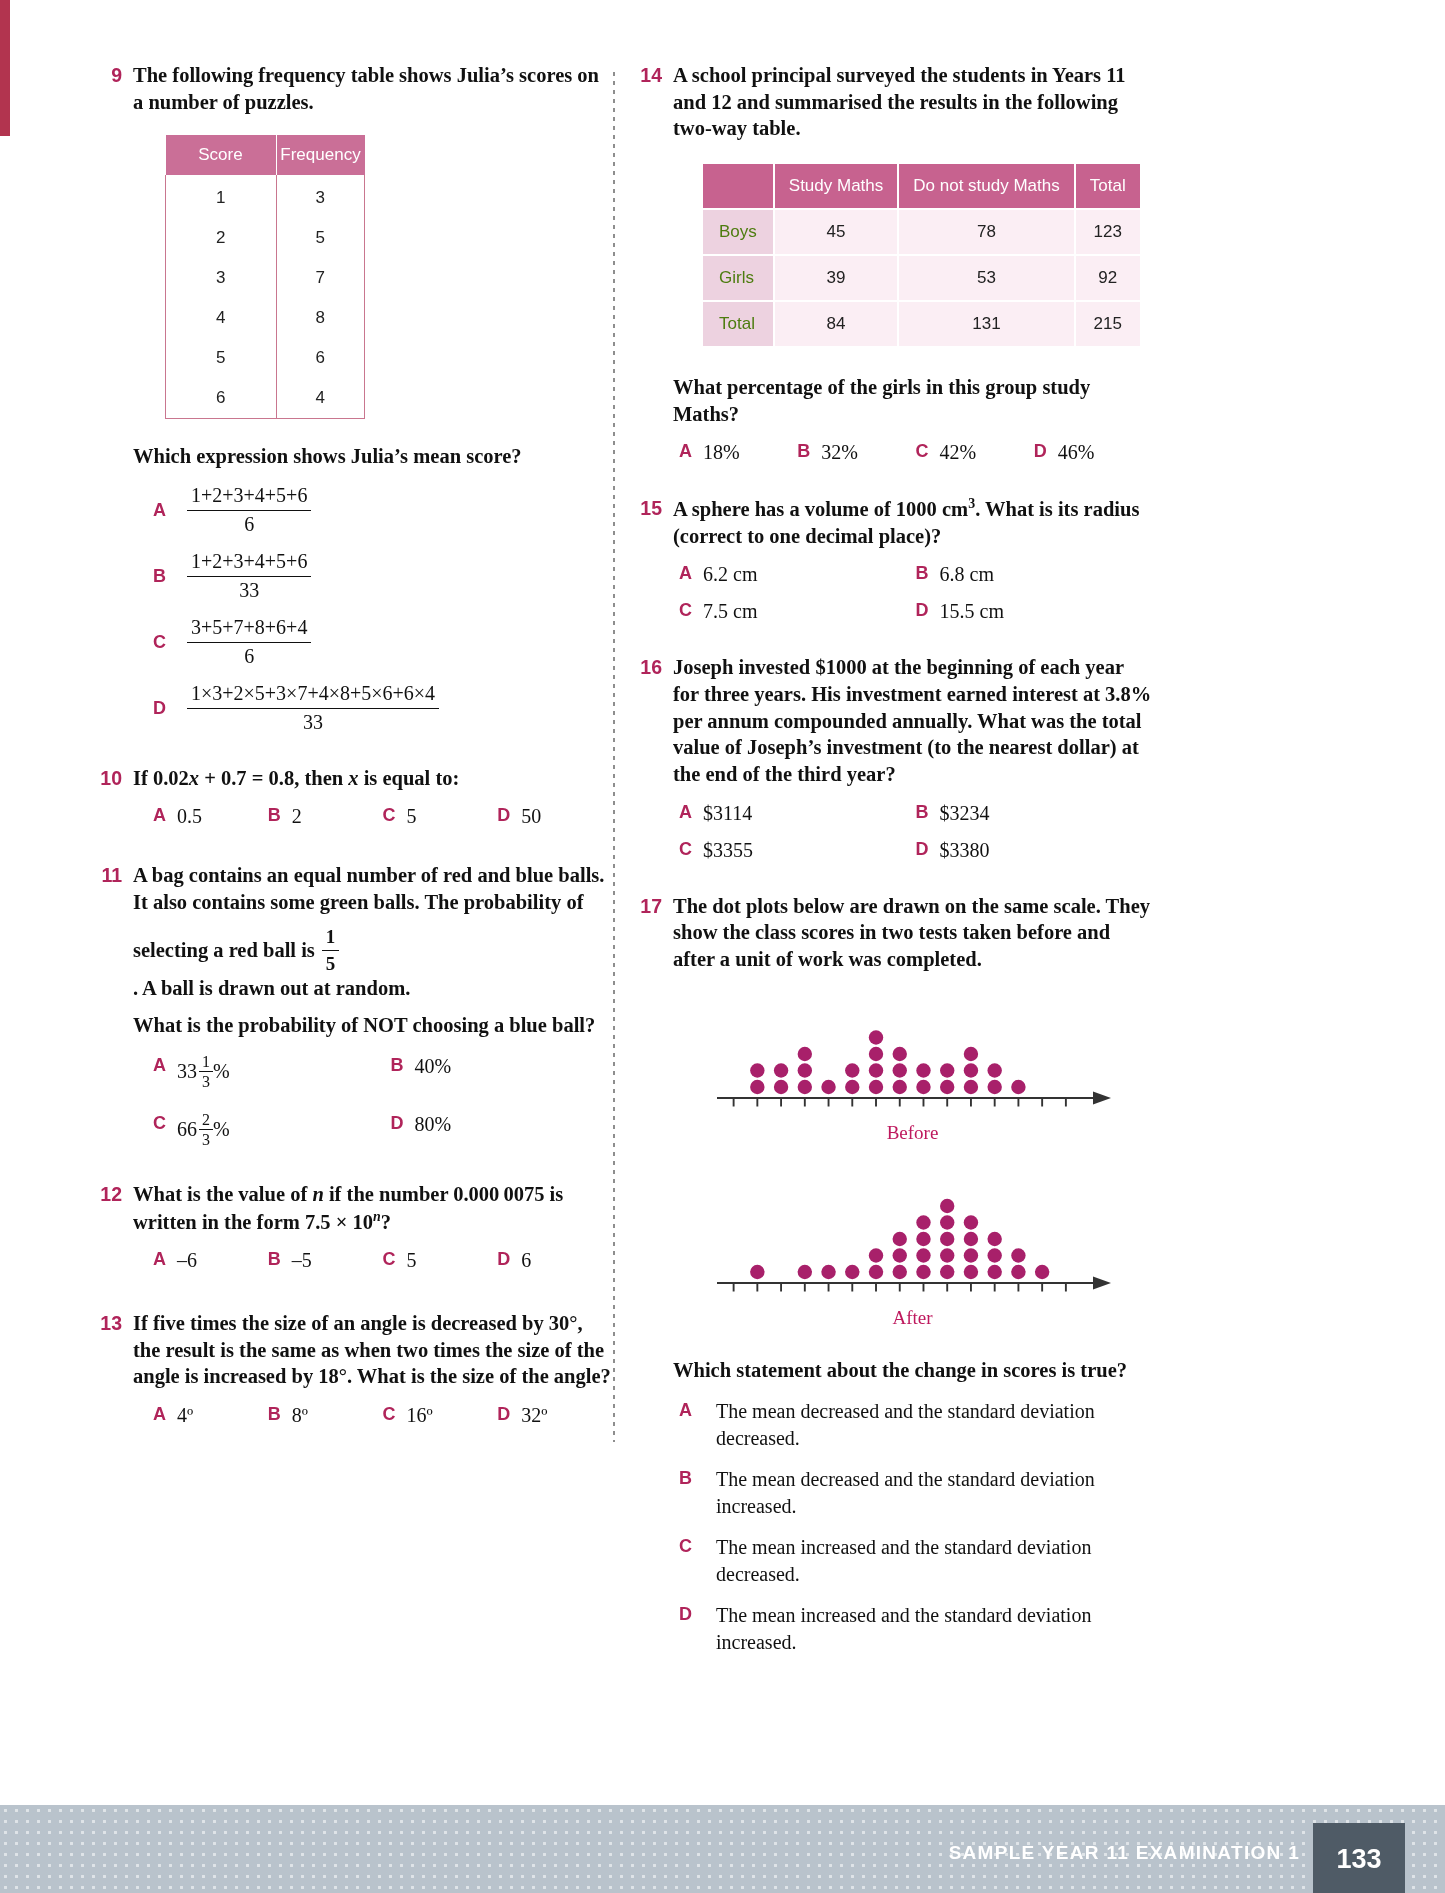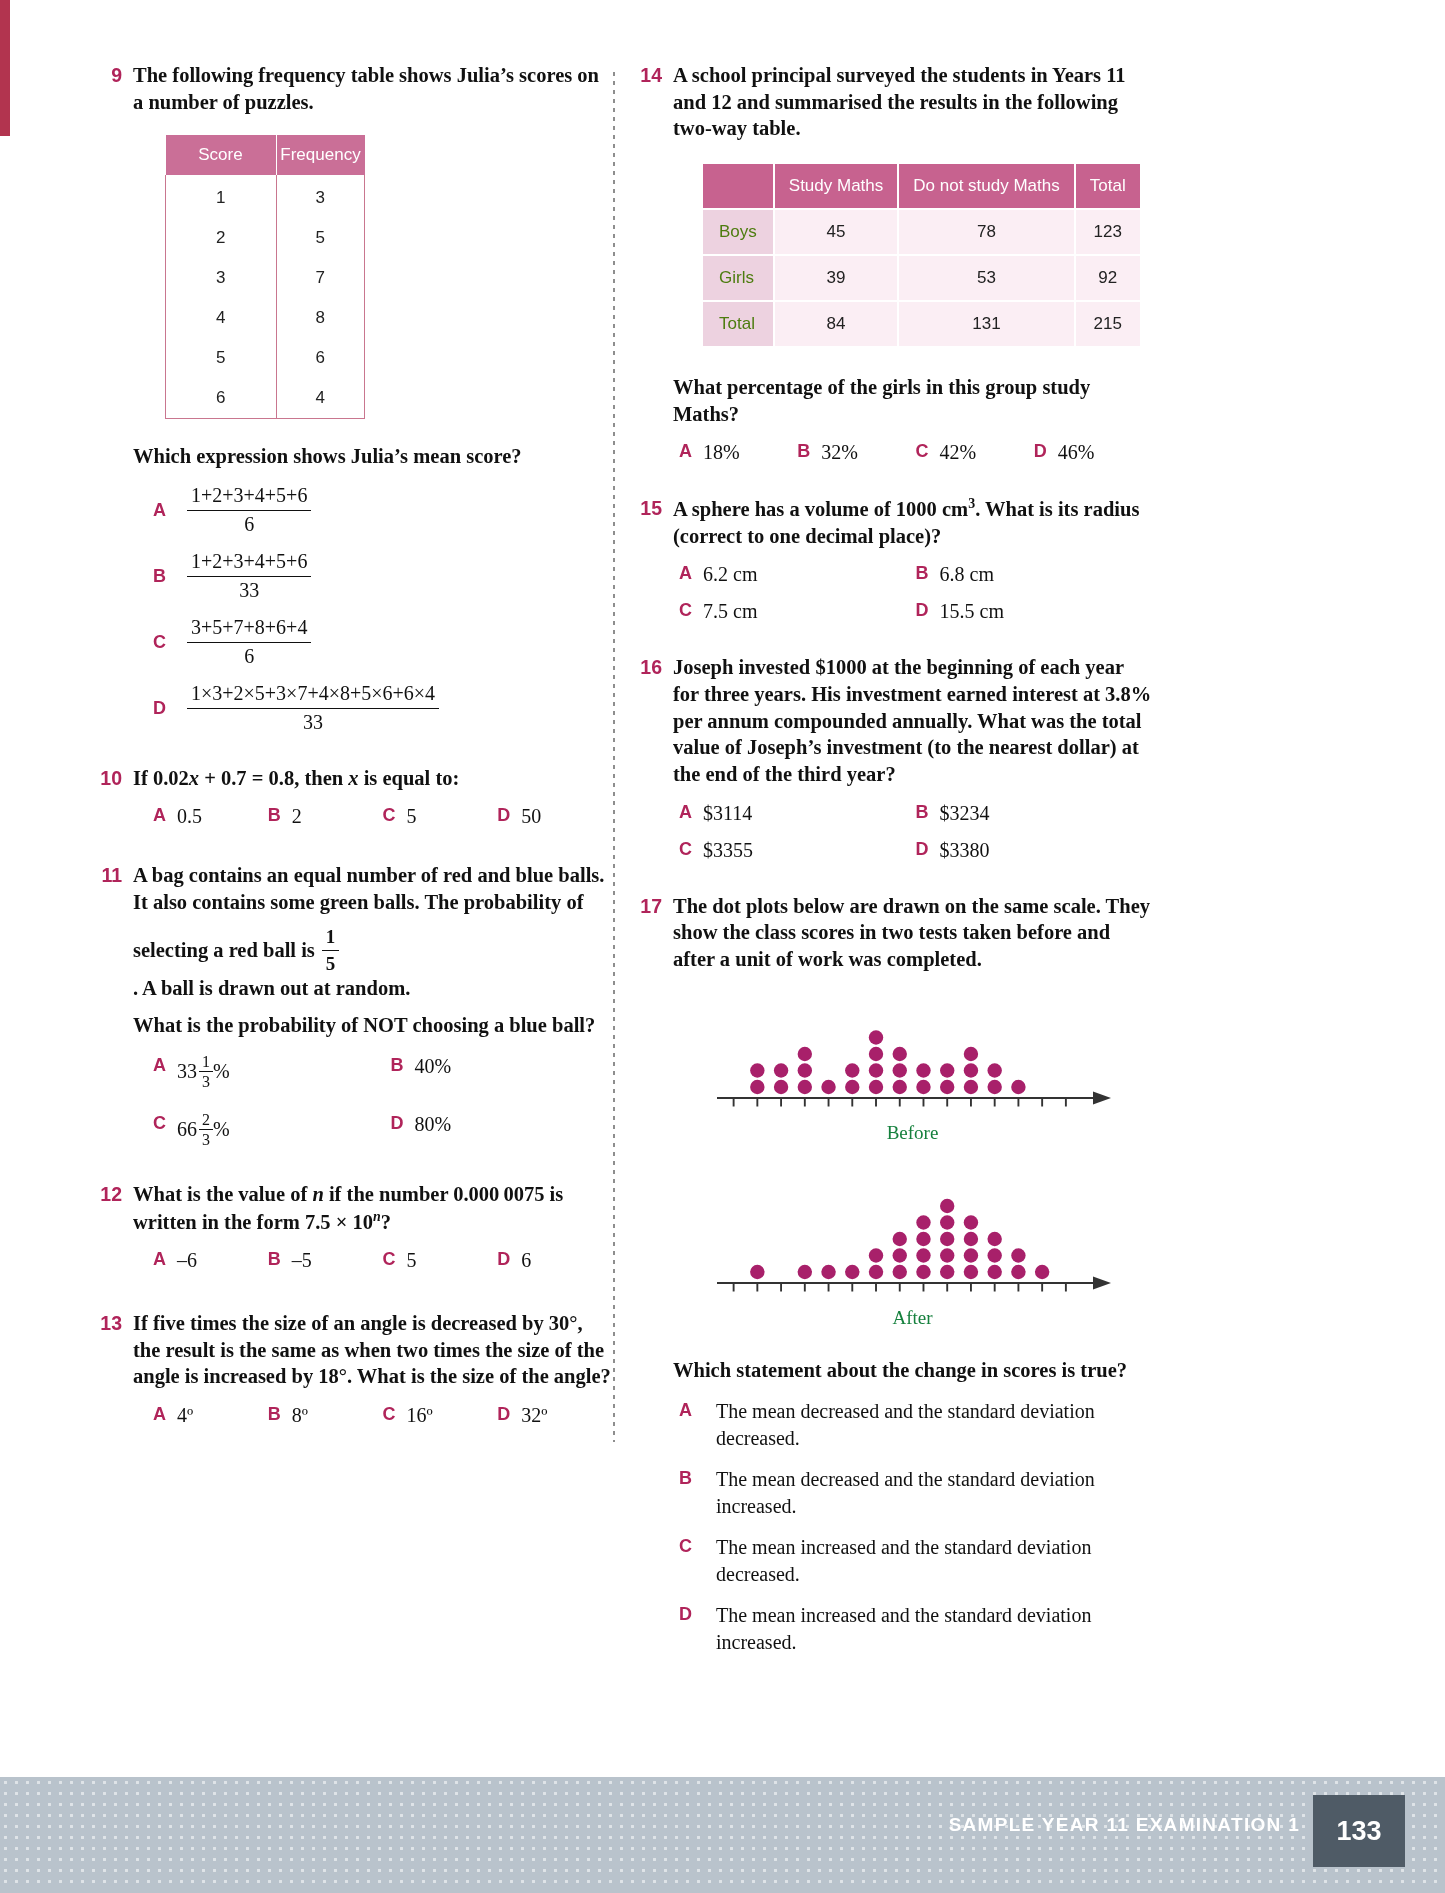--- a/index.html
+++ b/index.html
@@ -102,27 +102,27 @@
   .smallfrac{display:inline-block;text-align:center;vertical-align:middle;font-size:16px;}
   .smallfrac .num{display:block;border-bottom:1.2px solid #111;padding:0 3px 1px;line-height:1.1;}
   .smallfrac .den{display:block;padding:1px 3px 0;line-height:1.1;}
 
   .opt-frac{display:flex;align-items:center;}
 
   
   .dotplot{margin:14px 0 0 0;position:relative;}
   .dp-caption{
     text-align:center;font-family:"Liberation Serif",serif;font-size:19px;
-    margin-top:9px;color:#15803d;
+    margin-top:9px;color:#be185d;
   }
   .dp-svg{display:block;margin:0 auto;}
 
   
   .footer{
-    position:absolute;left:0;bottom:0;width:1445px;height:116px;
+    position:absolute;left:0;bottom:0;width:1445px;height:88px;
     background:#b9c3cc;
   }
   .footer-dots{
     position:absolute;left:0;top:0;width:1445px;height:108px;
     background-image:radial-gradient(circle, rgba(255,255,255,.55) 1.4px, transparent 1.6px);
     background-size:11px 11px;
   }
   .footer-label{
     position:absolute;right:145px;top:37px;
     font-family:"Liberation Sans",sans-serif;font-weight:bold;font-size:19px;

